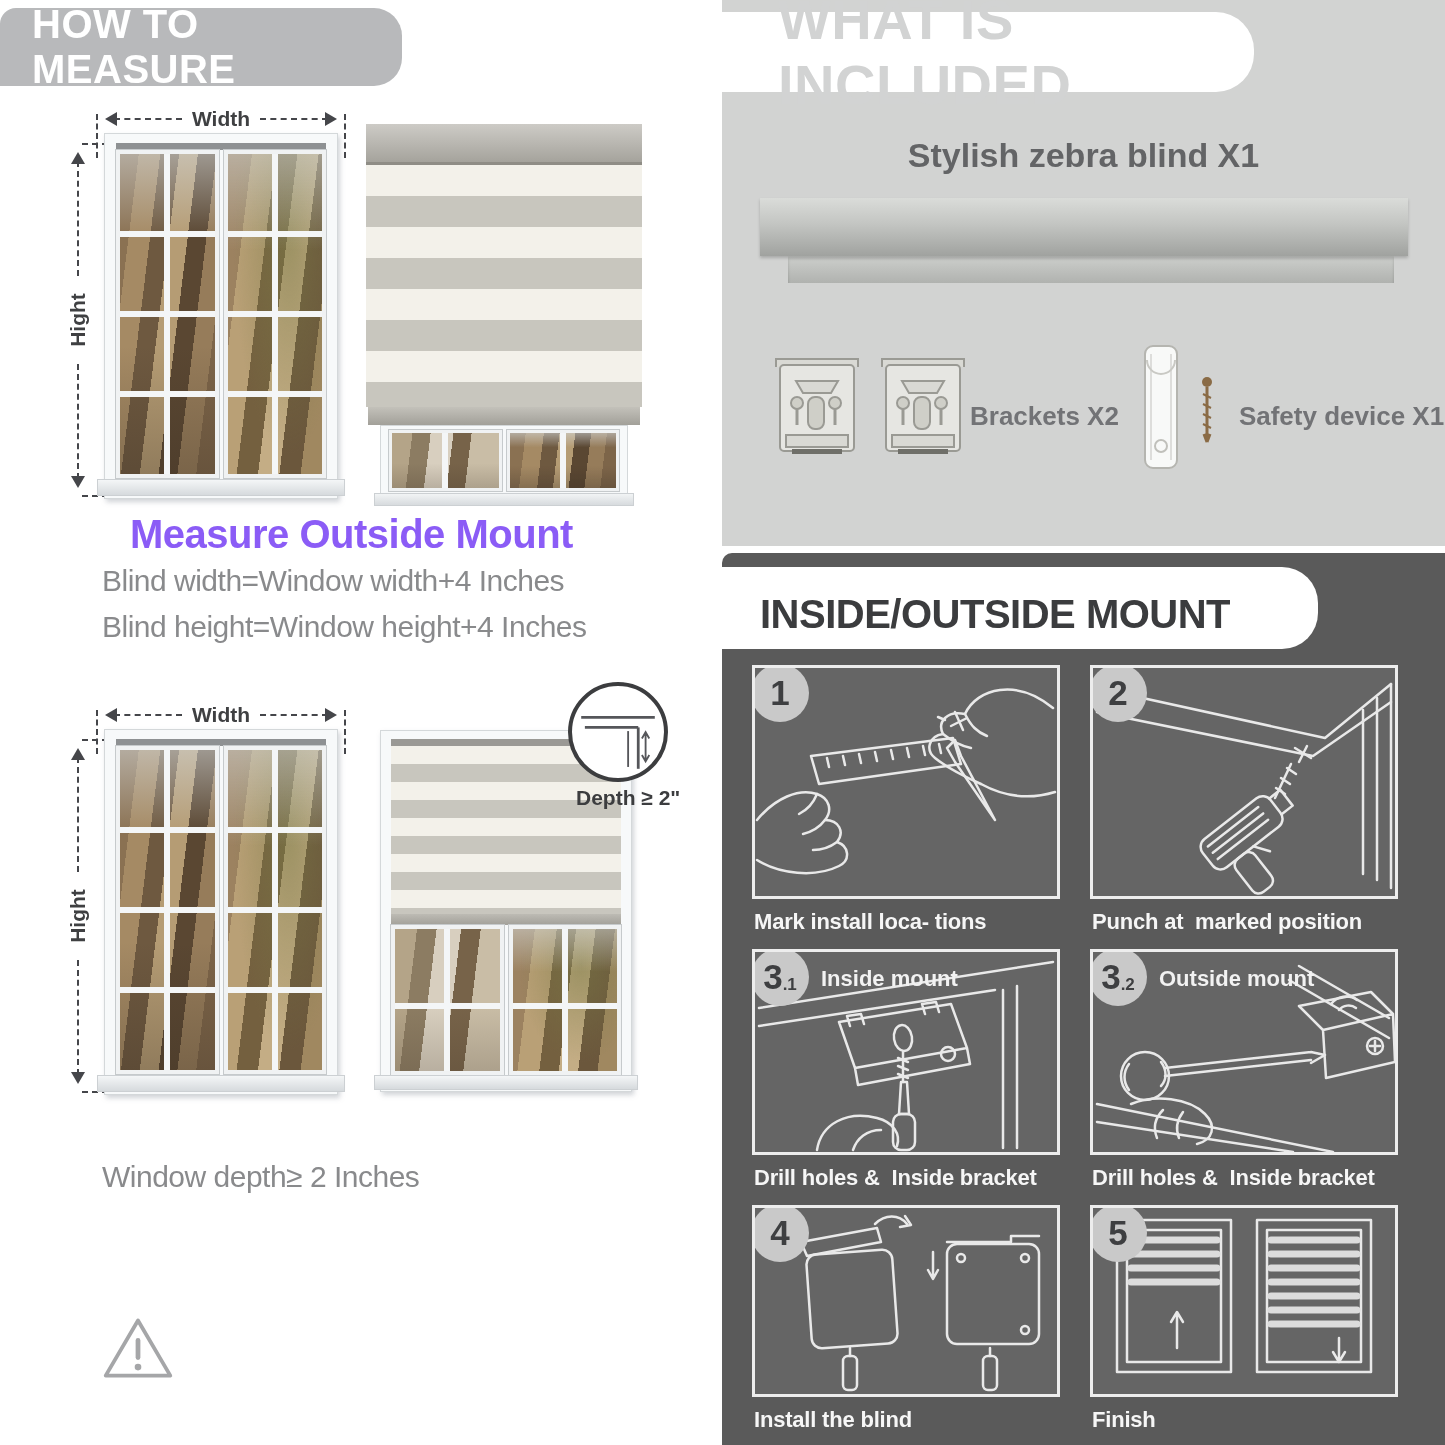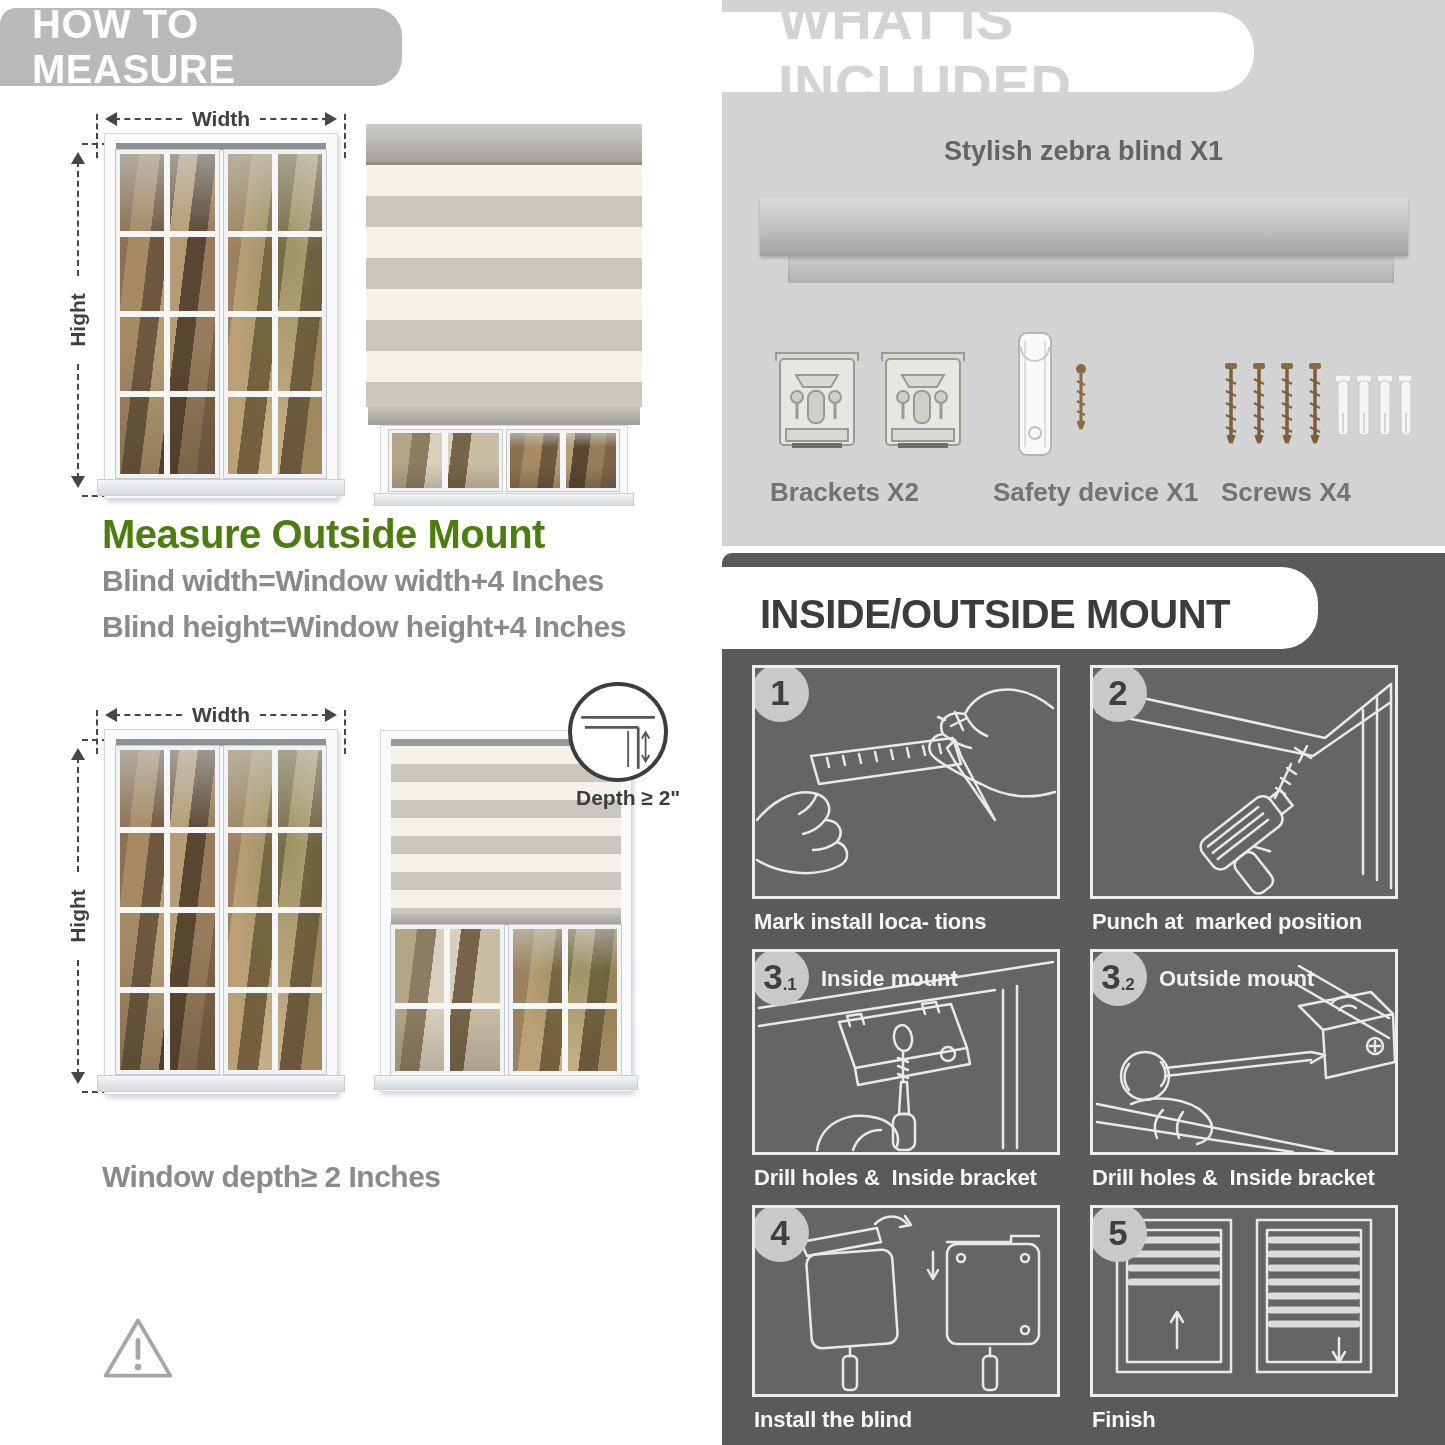--- a/index.html
+++ b/index.html
@@ -4,22 +4,22 @@
 <style>
   html,body{margin:0;padding:0;background:#fff;}
   .canvas{position:relative;width:1445px;height:1445px;background:#fff;overflow:hidden;
           font-family:"Liberation Sans",sans-serif;}
 
   
   .htm-banner{position:absolute;left:0;top:8px;width:402px;height:78px;background:#b8b9bb;
               border-radius:16px 28px 28px 0;display:flex;align-items:center;padding-left:32px;box-sizing:border-box;}
   .htm-banner span{font-size:40px;font-weight:bold;color:#ffffff;letter-spacing:.5px;}
 
-  .sec-title{position:absolute;font-size:40px;font-weight:bold;color:#4d7c0f;letter-spacing:-.5px;white-space:pre;}
-  .formula{position:absolute;font-size:30px;font-weight:bold;color:#898a8c;letter-spacing:-.5px;white-space:pre;}
+  .sec-title{position:absolute;font-size:40px;font-weight:bold;color:#8b5cf6;letter-spacing:-.5px;white-space:pre;margin-left:28px;}
+  .formula{position:absolute;font-size:30px;font-weight:normal;color:#898a8c;letter-spacing:-.5px;white-space:pre;}
 
   
   .window{position:absolute;background:#f7f9fa;border:1px solid #d4d8da;
           box-shadow:2px 3px 5px rgba(120,130,140,.35);padding:9px 11px 20px;box-sizing:border-box;}
   .glazing{display:flex;gap:5px;height:100%;border-top:7px solid #8e9193;box-sizing:border-box;}
   .casement{flex:1;border:4px solid #f0f2f3;outline:1px solid #c6cacc;position:relative;overflow:hidden;}
   .m-v{position:absolute;top:0;bottom:0;left:calc(50% - 3px);width:6px;background:#f4f6f7;}
   .m-h{position:absolute;left:0;right:0;height:6px;background:#f4f6f7;}
   .sill{position:absolute;left:-8px;right:-8px;bottom:2px;height:15px;background:linear-gradient(#f4f6f7,#d6dadd);
         border:1px solid #ccd0d3;}
@@ -76,26 +76,26 @@
 
   
   .warn-ico{position:absolute;left:100px;top:1312px;width:76px;height:74px;}
   .warn-text{position:absolute;left:182px;top:1312px;width:456px;font-size:21px;color:#a5a6a8;line-height:36px;font-weight:bold;}
 
   
   .included{position:absolute;left:722px;top:0;width:723px;height:546px;background:#d2d3d2;}
   .inc-banner{position:absolute;left:0;top:12px;width:532px;height:80px;background:#ffffff;border-radius:0 38px 38px 0;
               display:flex;align-items:center;padding-left:56px;box-sizing:border-box;}
   .inc-banner span{font-size:56px;font-weight:bold;color:#d2d3d3;letter-spacing:.5px;}
-  .product-label{position:absolute;left:0;top:136px;width:100%;text-align:center;font-size:27px;font-weight:bold;color:#636466;}
+  .product-label{position:absolute;left:0;top:136px;width:100%;text-align:center;font-size:34px;font-weight:bold;color:#636466;}
   .headrail{position:absolute;left:38px;top:198px;width:648px;}
   .rail-main{height:58px;background:linear-gradient(180deg,#dadcd9 0%,#c3c5c2 45%,#a0a29f 100%);box-shadow:0 2px 3px rgba(0,0,0,.2);}
   .rail-lower{height:27px;margin:0 14px 0 28px;background:linear-gradient(180deg,#cdcfcc,#b0b2af);box-shadow:inset 0 3px 3px rgba(0,0,0,.18);}
   .items-row{position:absolute;left:48px;right:34px;top:308px;height:200px;display:flex;justify-content:space-between;}
-  .inc-item{display:flex;flex-direction:column;align-items:flex-start;justify-content:flex-end;}
+  .inc-item{display:flex;align-items:center;justify-content:flex-end;}
   .inc-label{font-size:26px;font-weight:bold;color:#727376;margin-top:16px;white-space:pre;}
 
   .mount{position:absolute;left:722px;top:553px;width:723px;height:892px;background:#5a5a5a;border-radius:10px 0 0 0;}
   .mount-banner{position:absolute;left:0;top:14px;width:596px;height:82px;background:#ffffff;border-radius:0 36px 36px 0;
                 display:flex;align-items:center;padding-left:38px;box-sizing:border-box;}
   .mount-banner span{font-size:40px;font-weight:bold;color:#3b3c3e;letter-spacing:-.5px;margin-top:12px;}
   .steps{position:absolute;left:30px;top:112px;display:grid;grid-template-columns:308px 308px;column-gap:30px;}
   .panel{position:relative;border:3px solid #ededed;background:#656565;overflow:hidden;box-sizing:content-box;}
   .p-r1{height:228px;width:302px;}
   .p-r2{height:200px;width:302px;}

